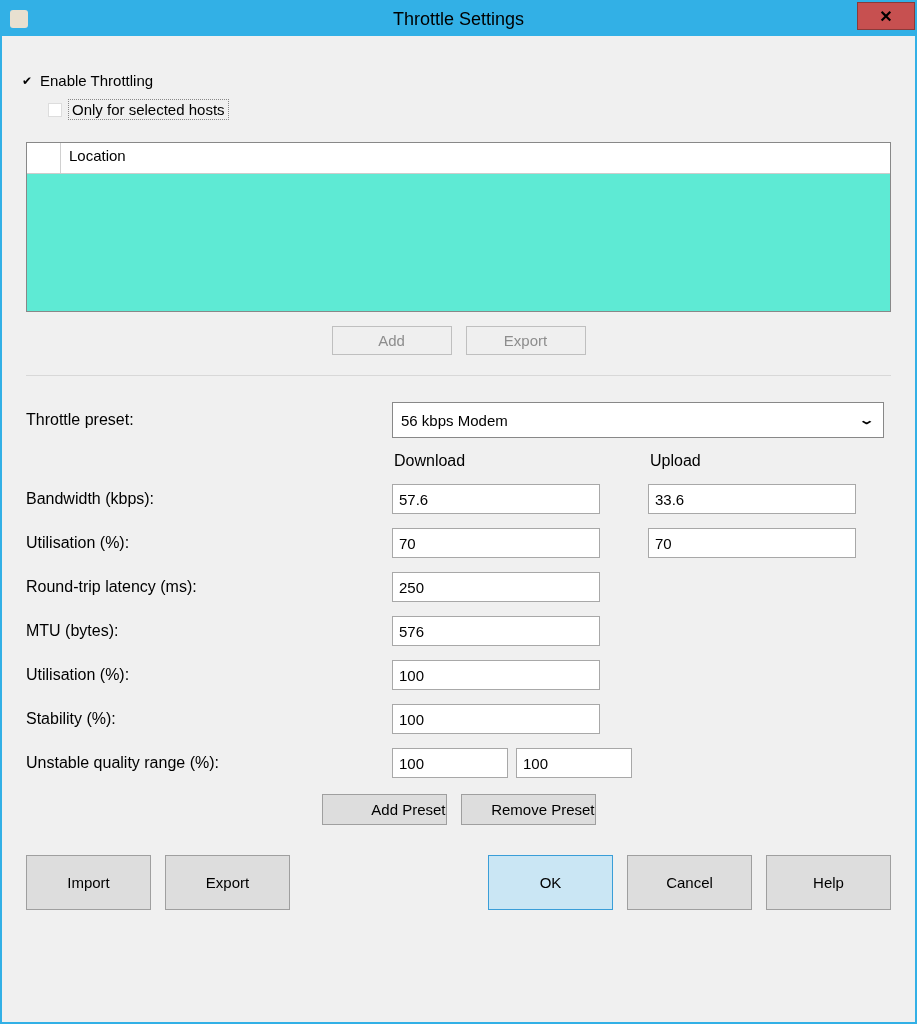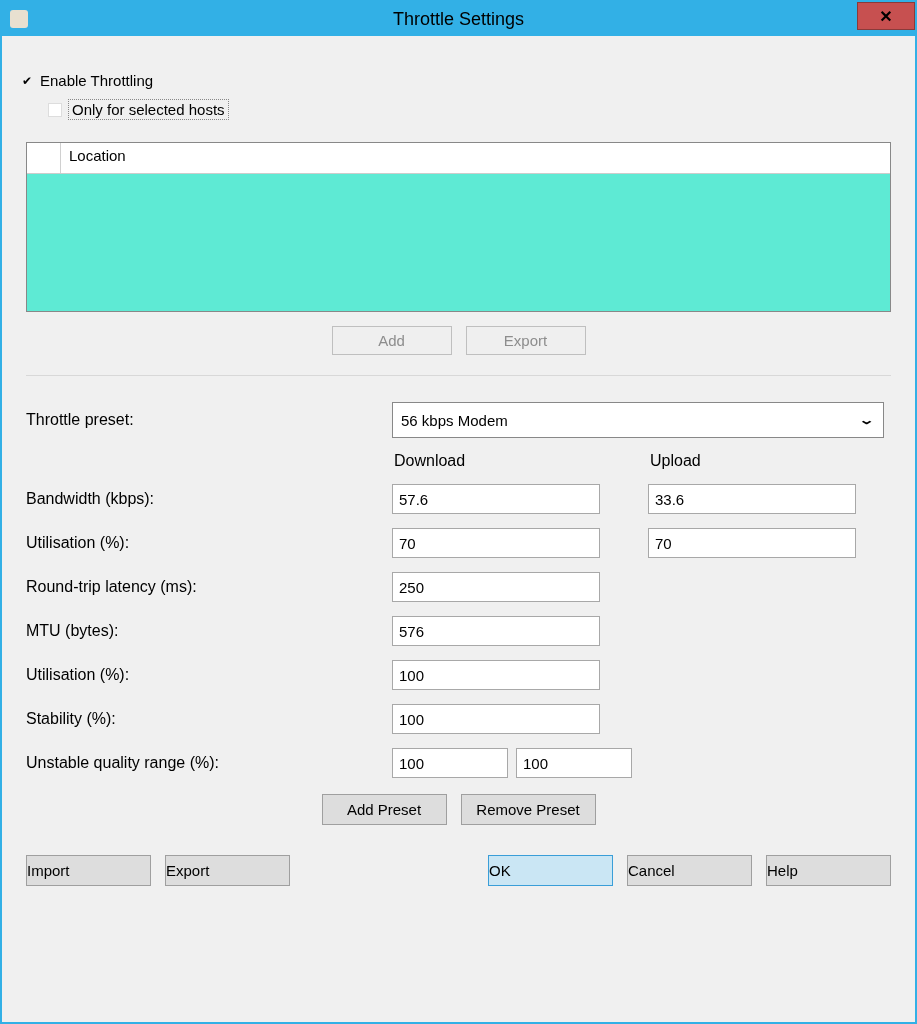--- a/index.html
+++ b/index.html
@@ -189,42 +189,42 @@
     }
     .preset-buttons {
       display: flex;
       justify-content: center;
       gap: 14px;
       margin-bottom: 30px;
     }
     .btn {
       padding: 6px 0;
       width: 125px;
-      text-align: center;
+      text-align: right;
       border: 1px solid #9f9f9f;
       background: #dddddd;
       font-size: 15px;
       font-family: inherit;
       cursor: default;
     }
     .btn.wide {
       width: 135px;
     }
     .bottom-bar {
       display: flex;
       margin: 0 6px;
       gap: 14px;
     }
     .bottom-bar .spacer {
       flex: 1;
     }
     .btn-bottom {
       width: 125px;
-      padding: 6px 0;
-      text-align: left;
+      padding: 18px 0;
+      text-align: center;
       border: 1px solid #9f9f9f;
       background: #dddddd;
       font-size: 15px;
       font-family: inherit;
       cursor: default;
     }
     .btn-ok {
       background: #cae6f4;
       border: 1px solid #3a9ed8;
     }

